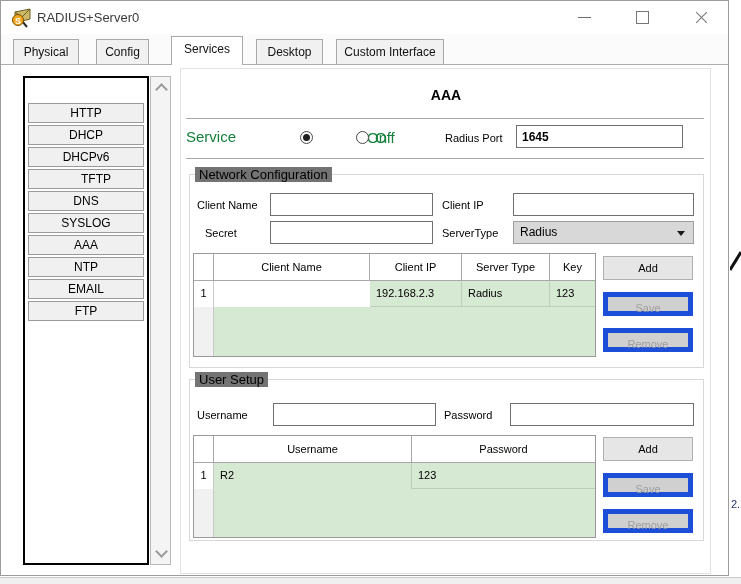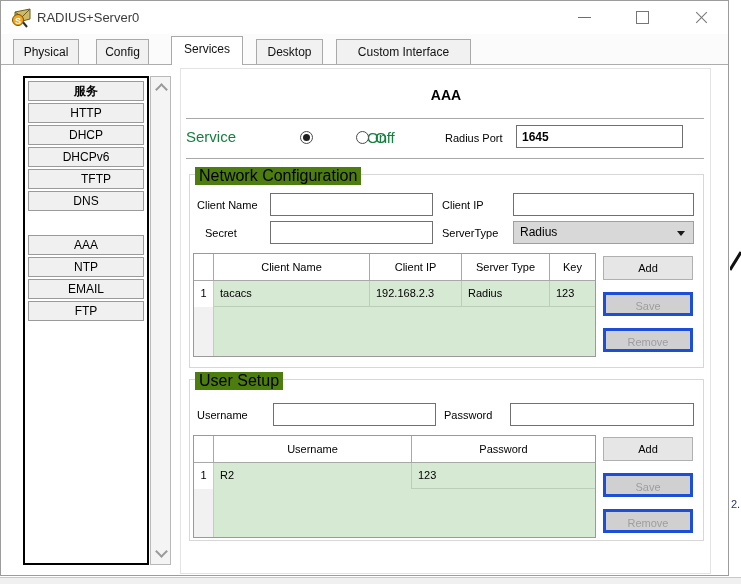--- a/index.html
+++ b/index.html
@@ -49,21 +49,21 @@
   .lbl-lg{position:absolute;font-size:15px;color:#15803d;}
   .lbl{position:absolute;font-size:11px;color:#000;}
   .radio{position:absolute;width:13px;height:13px;border:1px solid #4a4a4a;border-radius:50%;
          background:#fff;box-sizing:border-box;}
   .radio.checked::after{content:"";position:absolute;left:2px;top:2px;width:7px;height:7px;
          border-radius:50%;background:#1f1f1f;}
   .tb{position:absolute;border:1px solid #707070;background:#fff;box-sizing:border-box;
       font-family:"Liberation Sans",sans-serif;font-size:12px;padding:0 5px;height:23px;}
   .tb.bold{font-weight:bold;}
   .groupbox{position:absolute;border:1px solid #d7d7d7;box-sizing:border-box;}
-  .legend{position:absolute;background:#4d7c0f;font-size:16px;color:#000;padding:0 4px;}
+  .legend{position:absolute;background:#737373;font-size:13px;color:#000;padding:0 4px;}
 
   .combo{position:absolute;background:#d8d8d8;border:1px solid #9f9f9f;box-sizing:border-box;
          font-size:12px;color:#000;line-height:21px;padding-left:6px;}
   .combo .caret{position:absolute;right:8px;top:9px;width:0;height:0;
          border-left:4px solid transparent;border-right:4px solid transparent;
          border-top:5px solid #1a1a1a;}
 
   
   .dtable{position:absolute;border:1px solid #9a9a9a;box-sizing:border-box;background:#fff;}
   .dcell{position:absolute;box-sizing:border-box;font-size:11px;color:#000;overflow:hidden;}
@@ -73,21 +73,21 @@
   .dcell.num{background:#fff;text-align:center;line-height:25px;border-right:1px solid #c9c9c9;}
   .dcell.numfill{background:#f1f1f1;border-right:1px solid #c9c9c9;}
   .dcell.green{background:#d6e9d2;line-height:25px;padding-left:6px;
                border-right:1px solid #bccfb6;border-bottom:1px solid #bccfb6;}
   .dcell.green.last{border-right:none;}
   .dcell.greenfill{background:#d6e9d2;}
 
   
   .btn{position:absolute;width:90px;height:24px;background:#e6e6e6;border:1px solid #b0b0b0;
        box-sizing:border-box;text-align:center;font-size:11px;line-height:22px;color:#000;}
-  .btn.disabled{background:#d0d0d0;border:3px solid #1d4ed8;color:#9e9e9e;}
+  .btn.disabled{background:#d0d0d0;border:5px solid #1d4ed8;color:#9e9e9e;}
 
   
   .bottom-strip{position:absolute;left:0;top:577px;width:741px;height:7px;background:#f0f0f0;
                 border-top:1px solid #c9c9c9;box-sizing:border-box;}
   .bg-right{position:absolute;left:730px;top:0;width:11px;height:577px;background:#ffffff;}
   .artifact{position:absolute;}
 </style>
 </head>
 <body>
 
@@ -131,30 +131,30 @@
         <span class="glyph-x1"></span>
         <span class="glyph-x2"></span>
       </div>
     </div>
 
     <div class="tabbar">
       <div class="tab" style="left:12px;width:66px;">Physical</div>
       <div class="tab" style="left:95px;width:53px;">Config</div>
       <div class="tab active" style="left:170px;width:72px;">Services</div>
       <div class="tab" style="left:255px;width:67px;">Desktop</div>
-      <div class="tab" style="left:335px;width:135px;">Custom Interface</div>
+      <div class="tab" style="left:335px;width:108px;">Custom Interface</div>
     </div>
 
     <div class="svc-list">
-      <div class="svc-btn hdr" style="top:3px;">服务</div>
       <div class="svc-btn" style="top:25px;">HTTP</div>
       <div class="svc-btn" style="top:47px;">DHCP</div>
       <div class="svc-btn" style="top:69px;">DHCPv6</div>
       <div class="svc-btn" style="top:91px;padding-left:20px;">TFTP</div>
       <div class="svc-btn" style="top:113px;">DNS</div>
+      <div class="svc-btn" style="top:135px;">SYSLOG</div>
       <div class="svc-btn" style="top:157px;">AAA</div>
       <div class="svc-btn" style="top:179px;">NTP</div>
       <div class="svc-btn" style="top:201px;">EMAIL</div>
       <div class="svc-btn" style="top:223px;">FTP</div>
     </div>
     <div class="vscroll">
       <span class="chev up"></span>
       <span class="chev down"></span>
     </div>
 
@@ -189,21 +189,20 @@
     </div>
 
     <div class="dtable" style="left:192px;top:252px;width:403px;height:104px;">
       <div class="dcell head" style="left:0;top:0;width:20px;height:27px;"></div>
       <div class="dcell head" style="left:20px;top:0;width:156px;height:27px;">Client Name</div>
       <div class="dcell head" style="left:176px;top:0;width:92px;height:27px;">Client IP</div>
       <div class="dcell head" style="left:268px;top:0;width:88px;height:27px;">Server Type</div>
       <div class="dcell head last" style="left:356px;top:0;width:45px;height:27px;">Key</div>
 
       <div class="dcell num" style="left:0;top:27px;width:20px;height:26px;">1</div>
-      <div class="dcell green" style="left:20px;top:27px;width:156px;height:26px;">tacacs</div>
       <div class="dcell green" style="left:176px;top:27px;width:92px;height:26px;">192.168.2.3</div>
       <div class="dcell green" style="left:268px;top:27px;width:88px;height:26px;">Radius</div>
       <div class="dcell green last" style="left:356px;top:27px;width:45px;height:26px;">123</div>
 
       <div class="dcell numfill" style="left:0;top:53px;width:20px;height:49px;"></div>
       <div class="dcell greenfill" style="left:20px;top:53px;width:381px;height:49px;"></div>
     </div>
 
     <div class="btn" style="left:602px;top:255px;">Add</div>
     <div class="btn disabled" style="left:602px;top:291px;">Save</div>

